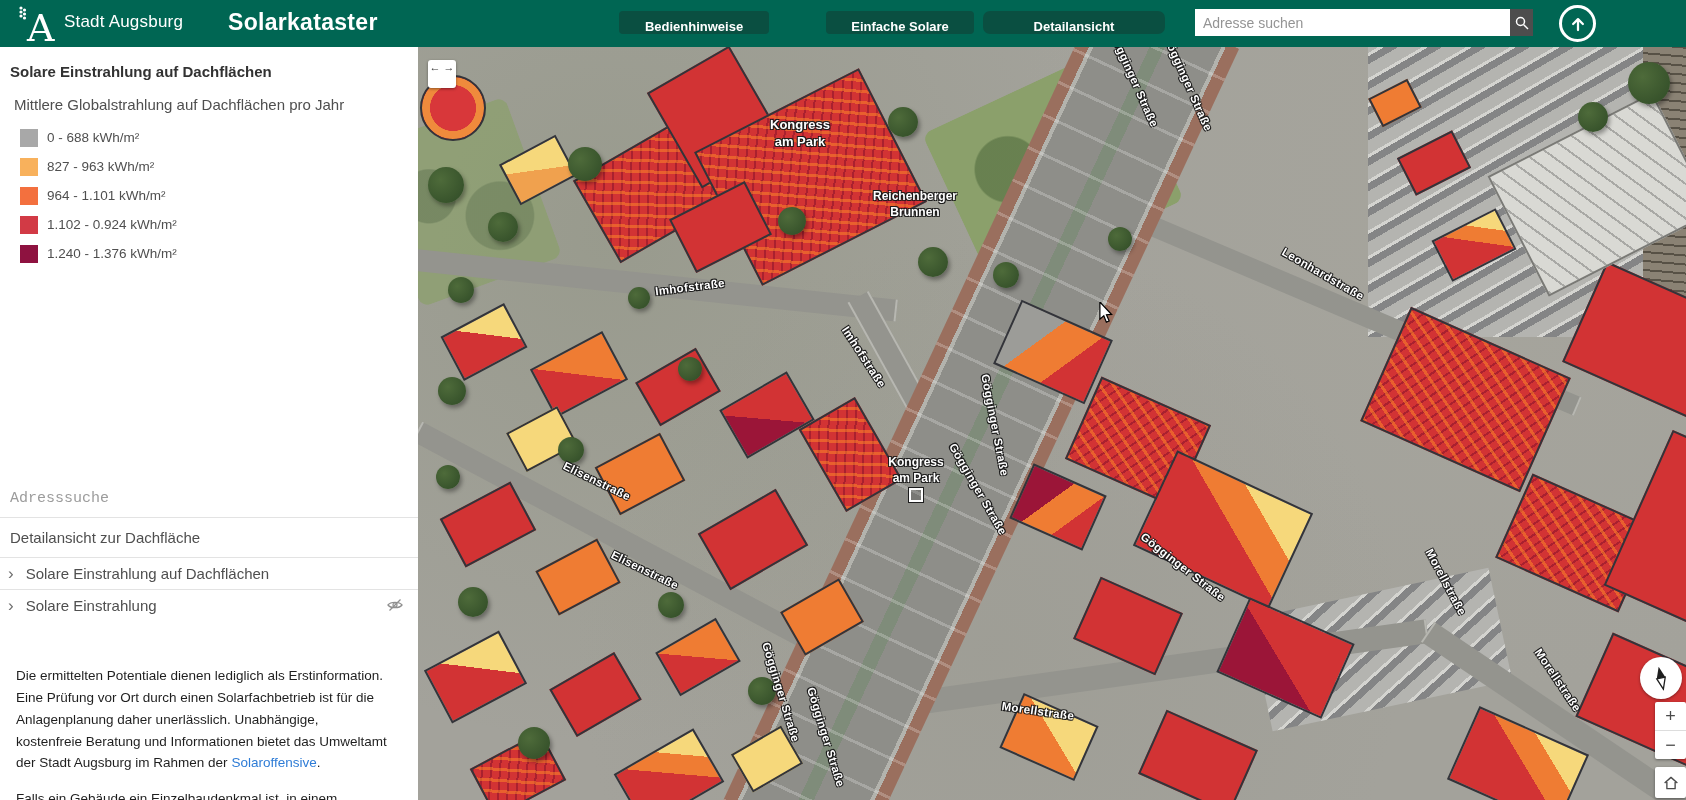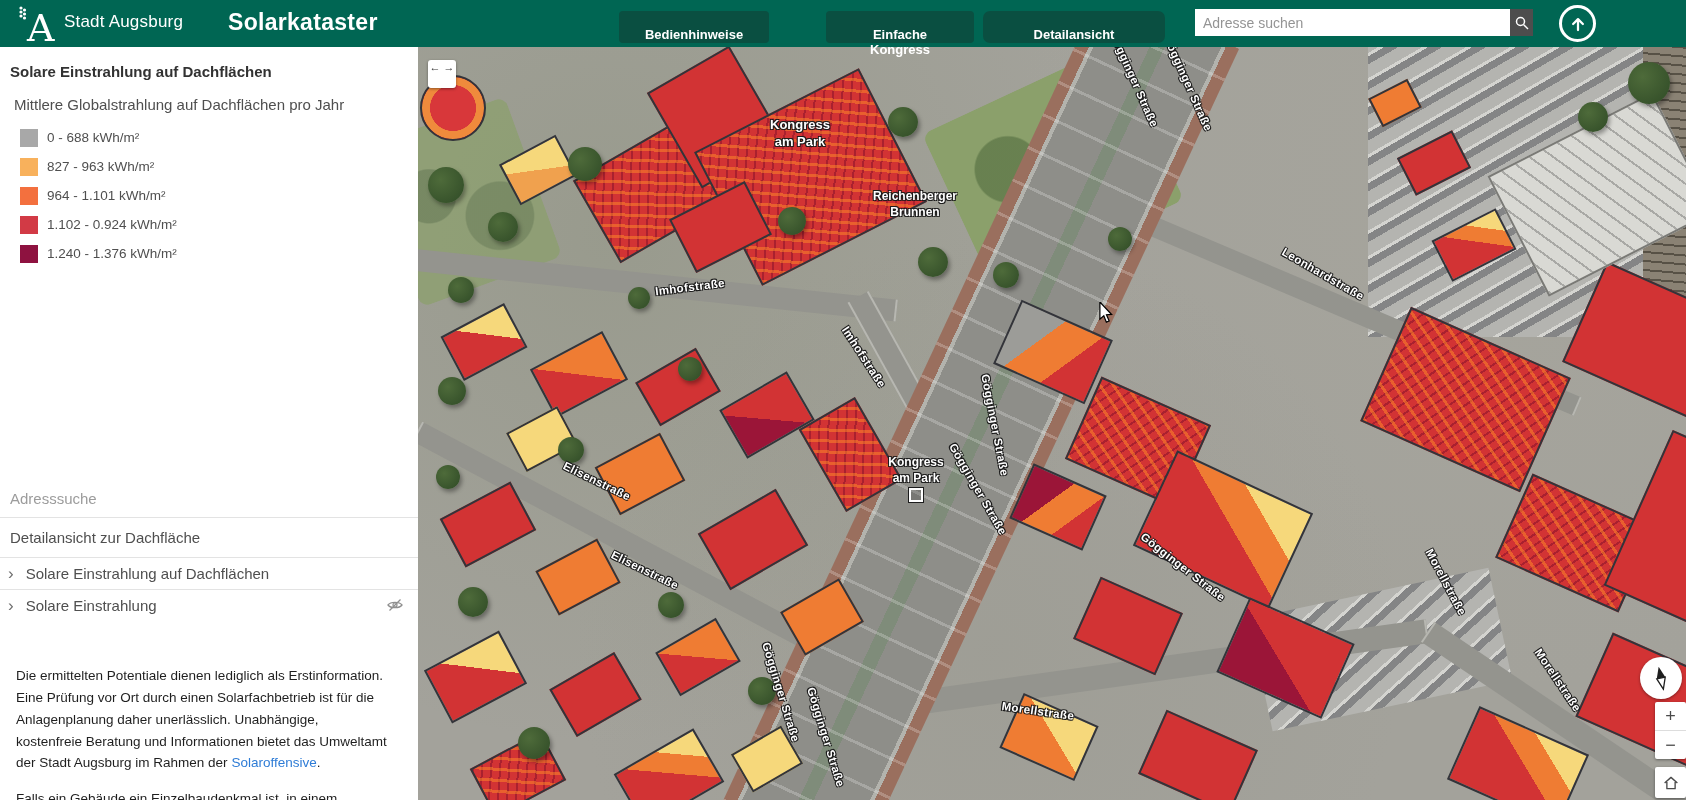--- a/index.html
+++ b/index.html
@@ -5,40 +5,40 @@
   html,body{margin:0;padding:0;background:#222;}
   .app{position:relative;width:1686px;height:800px;overflow:hidden;background:#fff;
        font-family:"Liberation Sans",sans-serif;}
 
   
   .header{position:absolute;left:0;top:0;width:1686px;height:47px;background:#006653;z-index:100;}
   .logo{position:absolute;left:14px;top:3px;width:44px;height:42px;}
   .logo-text{position:absolute;left:64px;top:12px;color:#fff;font-size:17px;letter-spacing:.2px;}
   .app-title{position:absolute;left:228px;top:9px;margin:0;color:#fff;font-size:23px;font-weight:700;letter-spacing:.3px;}
   .hbtn{position:absolute;top:11px;height:23px;background:#0a4f41;border:none;border-radius:4px;
-        color:#fff;font-weight:700;font-size:13px;font-family:inherit;text-align:center;padding:16px;cursor:pointer;}
+        color:#fff;font-weight:700;font-size:13px;font-family:inherit;text-align:center;padding:8px;cursor:pointer;}
   .search-wrap{position:absolute;left:1195px;top:9px;width:338px;height:27px;}
   .search-input{position:absolute;left:0;top:0;width:315px;height:27px;border:none;box-sizing:border-box;
         padding:0 8px;font-size:14px;font-family:inherit;color:#333;background:#fff;outline:none;}
   .search-input::placeholder{color:#949494;}
   .search-btn{position:absolute;left:315px;top:0;width:23px;height:27px;background:#4d4d4d;border:none;
         padding:0;cursor:pointer;display:flex;align-items:center;justify-content:center;}
   .up-btn{position:absolute;left:1559px;top:5px;width:37px;height:37px;border-radius:50%;
         border:3px solid #fff;background:#006653;box-sizing:border-box;display:flex;align-items:center;justify-content:center;cursor:pointer;}
 
   
   .sidebar{position:absolute;left:0;top:47px;width:418px;height:753px;background:#fff;overflow:hidden;z-index:50;}
   .legend{padding:16px 10px 0 10px;}
   .legend-title{margin:0;font-size:15px;font-weight:700;color:#323232;}
   .legend-subtitle{margin:16px 0 10px 4px;font-size:15px;color:#4f4f4f;}
   .legend-item{display:flex;align-items:center;height:29px;padding-left:10px;}
   .swatch{width:18px;height:18px;margin-right:9px;flex:0 0 18px;}
   .legend-label{font-size:13.5px;color:#4f4f4f;}
   .side-nav{position:absolute;left:0;top:437px;width:418px;}
-  .addr-label{padding:6px 0 10px 10px;font-size:15px;color:#9c9c9c;}
+  .addr-label{padding:6px 0 10px 10px;font-size:15px;color:#9c9c9c;font-family:Liberation Mono, monospace;}
   .divider{height:1px;background:#e3e3e3;}
   .info-label{padding:11px 0 11px 10px;font-size:15px;color:#4f4f4f;}
   .nav-row{position:relative;display:flex;align-items:center;height:31px;padding-left:8px;cursor:pointer;}
   .chev{color:#6e6e6e;font-size:17px;line-height:1;margin-right:12px;}
   .nav-label{font-size:15px;color:#4f4f4f;}
   .eye-icon{position:absolute;right:14px;top:7px;}
   .disclaimer{position:absolute;left:8px;top:618px;width:380px;font-size:13.5px;line-height:1.62;color:#1f1f1f;}
   .disclaimer p{margin:0 0 14px 8px;}
   .tlink{color:#2e7cd6;text-decoration:none;cursor:pointer;}
 
@@ -107,21 +107,21 @@
         <circle cx="10.5" cy="11" r="1.6"></circle>
           <circle cx="7" cy="13" r="1.6"></circle>
           <circle cx="10.5" cy="15" r="1.6"></circle>
       </g>
       <text x="13" y="38" font-family="DejaVu Serif, serif" font-size="38" fill="#fff">A</text>
     </svg>
     <span class="logo-text">Stadt Augsburg</span>
     <h1 class="app-title">Solarkataster</h1>
 
     <button class="hbtn" style="left:619px;width:150px;">Bedienhinweise</button>
-    <button class="hbtn" style="left:826px;width:148px;">Einfache Kongress</button>
+    <button class="hbtn" style="left:826px;width:148px;">Einfache Solare</button>
     <button class="hbtn" style="left:983px;width:182px;border-radius:7px;">Detailansicht</button>
 
     <div class="search-wrap">
       <input class="search-input" type="text" placeholder="Adresse suchen" style="">
       <button class="search-btn">
         <svg width="14" height="14" viewBox="0 0 14 14">
           <circle cx="5.5" cy="5.5" r="4" fill="none" stroke="#fff" stroke-width="1.5"></circle>
           <line x1="8.7" y1="8.7" x2="13" y2="13" stroke="#fff" stroke-width="1.5"></line>
         </svg>
       </button>

